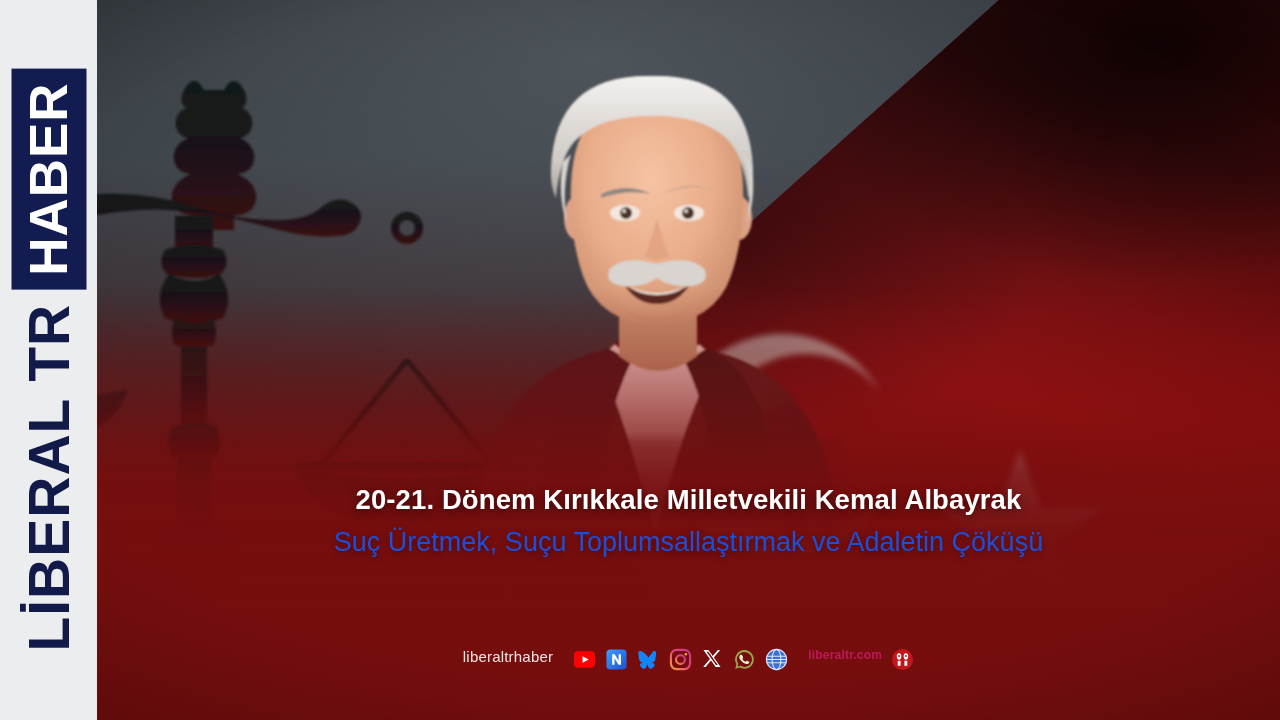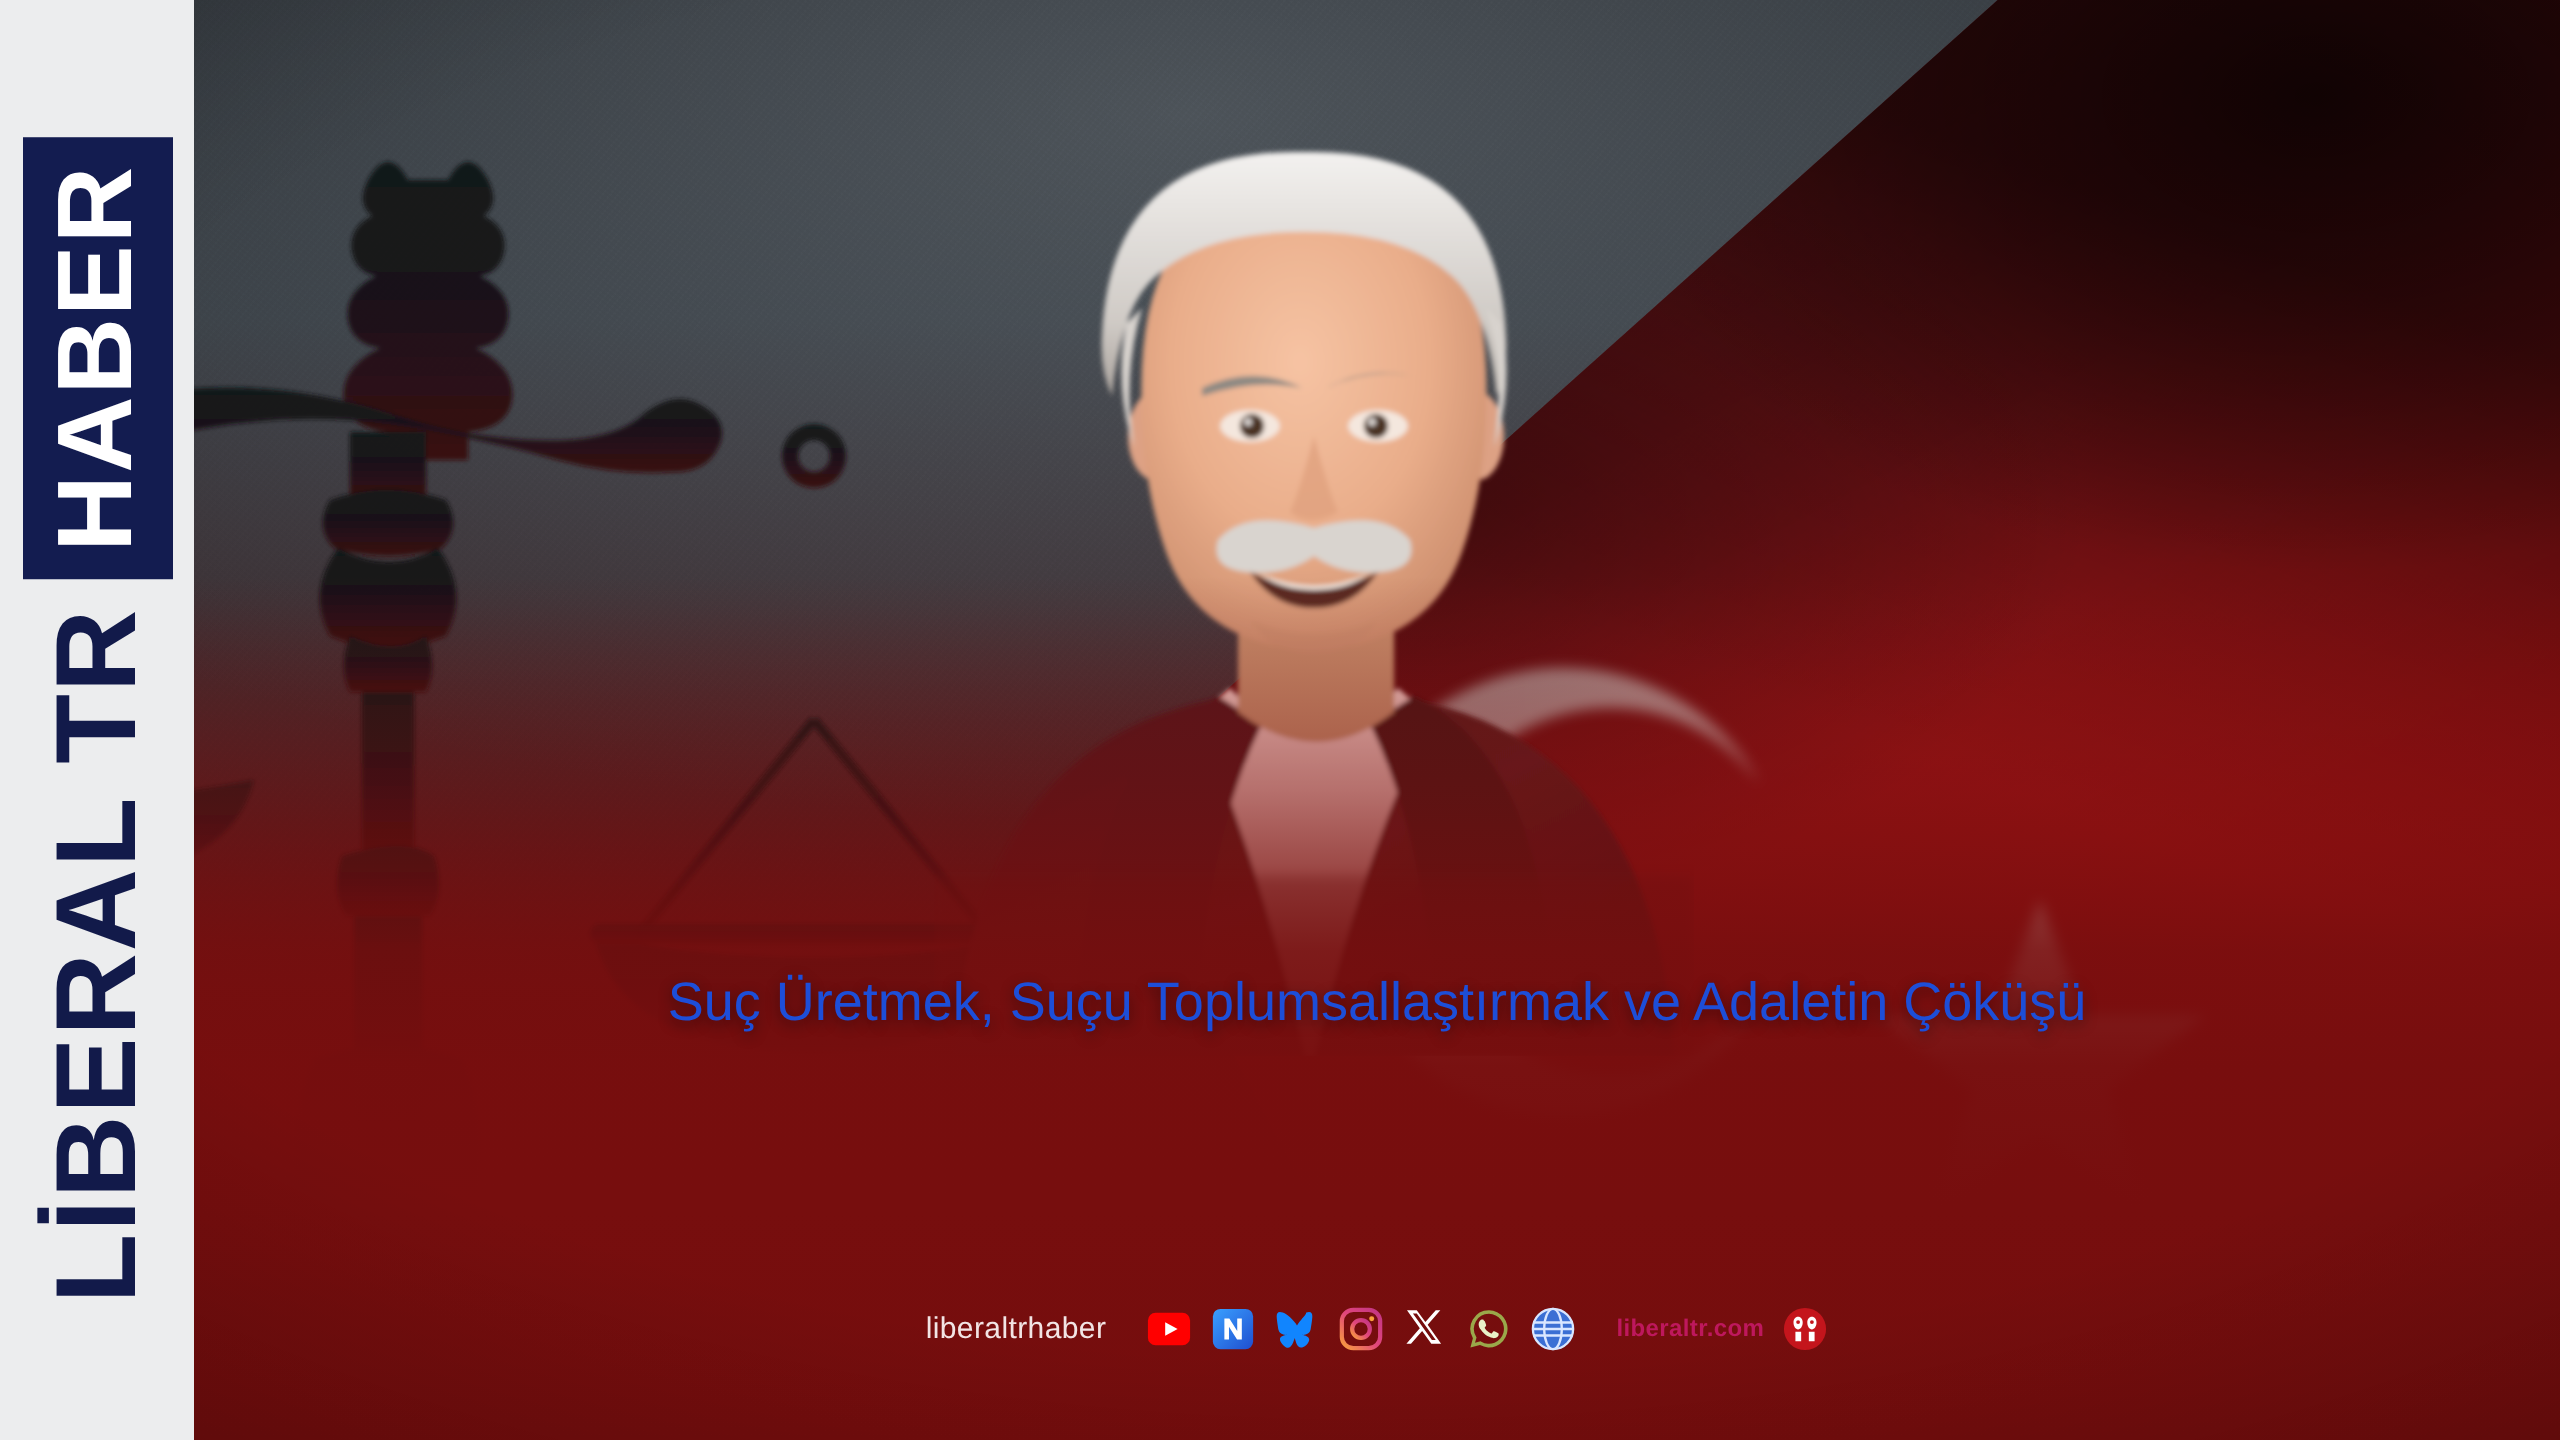--- a/index.html
+++ b/index.html
@@ -131,21 +131,21 @@
   }
   .subhead{
     color:#1d4ed8;font-size:27px;font-weight:400;line-height:1.28;
     text-shadow:0 2px 7px rgba(0,0,0,.45);
     margin:0;
   }
 
   
   .footer{
     position:absolute;left:97px;right:0;top:648px;height:32px;
-    display:flex;align-items:center;justify-content:center;gap:9px;
+    display:flex;justify-content:center;gap:9px;
     z-index:30;
   }
   .handle{
     color:#f2e4e4;font-size:15px;letter-spacing:.2px;font-weight:400;
   }
   .site{
     color:#be185d;font-size:12px;letter-spacing:.2px;font-weight:700;
   }
   .ico{
     width:23px;height:23px;display:inline-flex;align-items:center;justify-content:center;
@@ -301,20 +301,21 @@
 
         <rect x="0" y="380" width="380" height="90" fill="#5e1418" opacity=".35" filter="url(#pblur2)"></rect>
       </svg>
     </div>
 
     <div class="redwash"></div>
     <div class="vignette"></div>
   </div>
 
   <div class="caption">
+    <div class="headline">20-21. Dönem Kırıkkale Milletvekili Kemal Albayrak</div>
     <div class="subhead">Suç Üretmek, Suçu Toplumsallaştırmak ve Adaletin Çöküşü</div>
   </div>
 
   <div class="footer">
     <span class="handle">liberaltrhaber</span>
     <span class="sep"></span>
 
     <span class="ico">
       <svg viewBox="0 0 24 24">
           <rect x="1" y="3.5" width="22" height="17" rx="4" fill="#ff0000"></rect>

